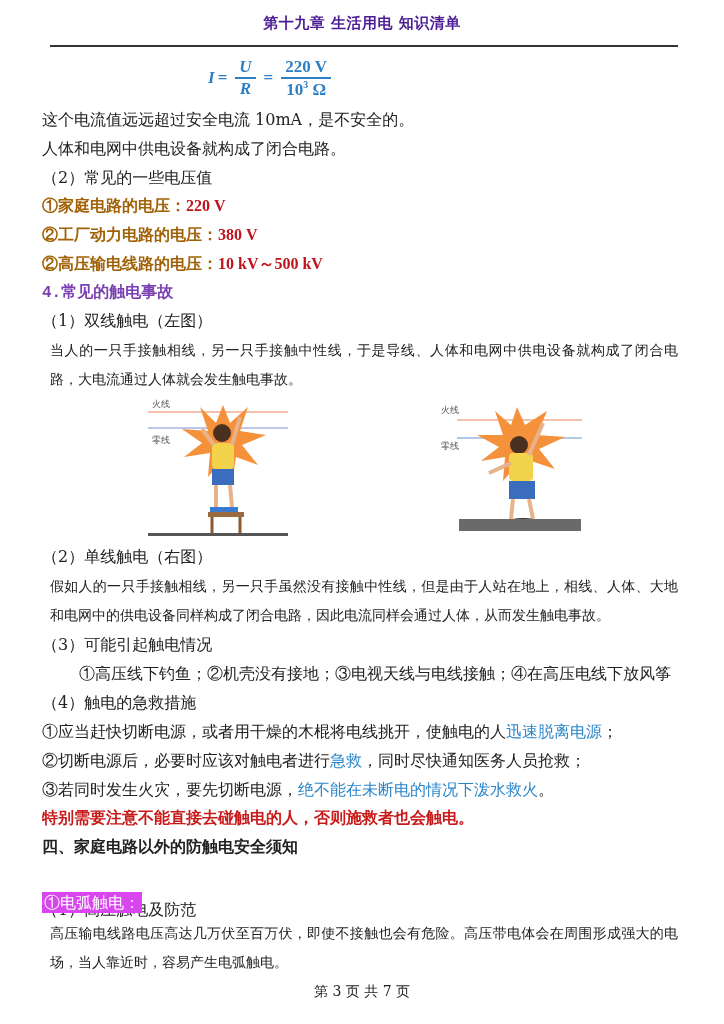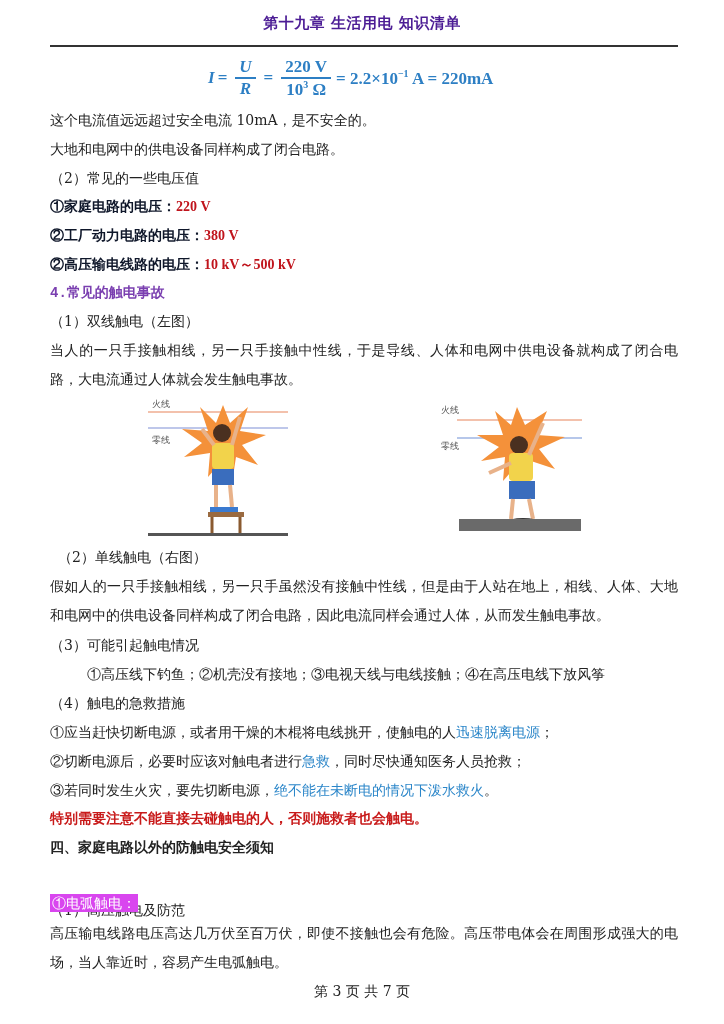--- a/index.html
+++ b/index.html
@@ -61,27 +61,27 @@
     }
     .formula .frac .den {
       padding-top: 1px;
     }
     .formula .it { font-style: italic; }
     .formula .eq { margin: 0 3px; }
     .formula sup { font-size: 10px; vertical-align: 7px; }
 
     .line {
       position: absolute;
-      left: 50px;
-      font-size: 14px;
+      left: 42px;
+      font-size: 16px;
       line-height: 20px;
       white-space: nowrap;
     }
     .blue-b {
-      color: #0f172a;
+      color: #a16207;
       font-family: Liberation Sans, sans-serif;
       font-weight: bold;
     }
     .red-val {
       color: #c0141c;
       font-weight: bold;
       font-family: "Liberation Serif", "DejaVu Serif", serif;
     }
     .purple-b {
       color: #7a3fb0;
@@ -140,25 +140,24 @@
   <span class="eq">=</span>
   <span class="frac">
     <span class="num it">U</span>
     <span class="den it">R</span>
   </span>
   <span class="eq">=</span>
   <span class="frac">
     <span class="num">220 V</span>
     <span class="den"><span>10</span><sup>3</sup><span> Ω</span></span>
   </span>
-  <span><span>= 2.2×10</span><sup>−1</sup><span> A = 220mA</span></span>
 </div>
 
 <div class="line" style="top:110px;">这个电流值远远超过安全电流 10mA，是不安全的。</div>
-<div class="line" style="top:139px;">大地和电网中的供电设备同样构成了闭合电路。</div>
+<div class="line" style="top:139px;">人体和电网中供电设备就构成了闭合电路。</div>
 <div class="line" style="top:168px;">（2）常见的一些电压值</div>
 
 <div class="line" style="top:196px;">
   <span class="blue-b">①家庭电路的电压：</span><span class="red-val">220 V</span>
 </div>
 <div class="line" style="top:225px;">
   <span class="blue-b">②工厂动力电路的电压：</span><span class="red-val">380 V</span>
 </div>
 <div class="line" style="top:254px;">
   <span class="blue-b">②高压输电线路的电压：</span><span class="red-val">10 kV～500 kV</span>
@@ -198,21 +197,21 @@
   <line x1="74" y1="68" x2="52" y2="78" stroke="#e8b28a" stroke-width="4"></line>
   <rect x="72" y="86" width="26" height="18" fill="#3a6dbd"></rect>
   <line x1="76" y1="104" x2="74" y2="124" stroke="#e8b28a" stroke-width="4"></line>
   <line x1="92" y1="104" x2="96" y2="124" stroke="#e8b28a" stroke-width="4"></line>
   <ellipse cx="86" cy="127" rx="16" ry="4" fill="#333"></ellipse>
   <rect x="22" y="124" width="122" height="12" fill="#6a6a6a"></rect>
   <text x="4" y="18" font-size="9" fill="#555">火线</text>
   <text x="4" y="54" font-size="9" fill="#555">零线</text>
 </svg>
 
-<div class="line" style="top:547px;margin-left:8px;">（2）单线触电（右图）</div>
+<div class="line" style="top:547px;">（2）单线触电（右图）</div>
 <div class="para" style="top:572px;">假如人的一只手接触相线，另一只手虽然没有接触中性线，但是由于人站在地上，相线、人体、大地和电网中的供电设备同样构成了闭合电路，因此电流同样会通过人体，从而发生触电事故。</div>
 
 <div class="line" style="top:635px;">（3）可能引起触电情况</div>
 <div class="line" style="top:664px;margin-left:37px;">①高压线下钓鱼；②机壳没有接地；③电视天线与电线接触；④在高压电线下放风筝</div>
 <div class="line" style="top:693px;">（4）触电的急救措施</div>
 
 <div class="line" style="top:722px;">
   <span>①应当赶快切断电源，或者用干燥的木棍将电线挑开，使触电的人</span><span class="blue-hl">迅速脱离电源</span><span>；</span>
 </div>
 <div class="line" style="top:751px;">

